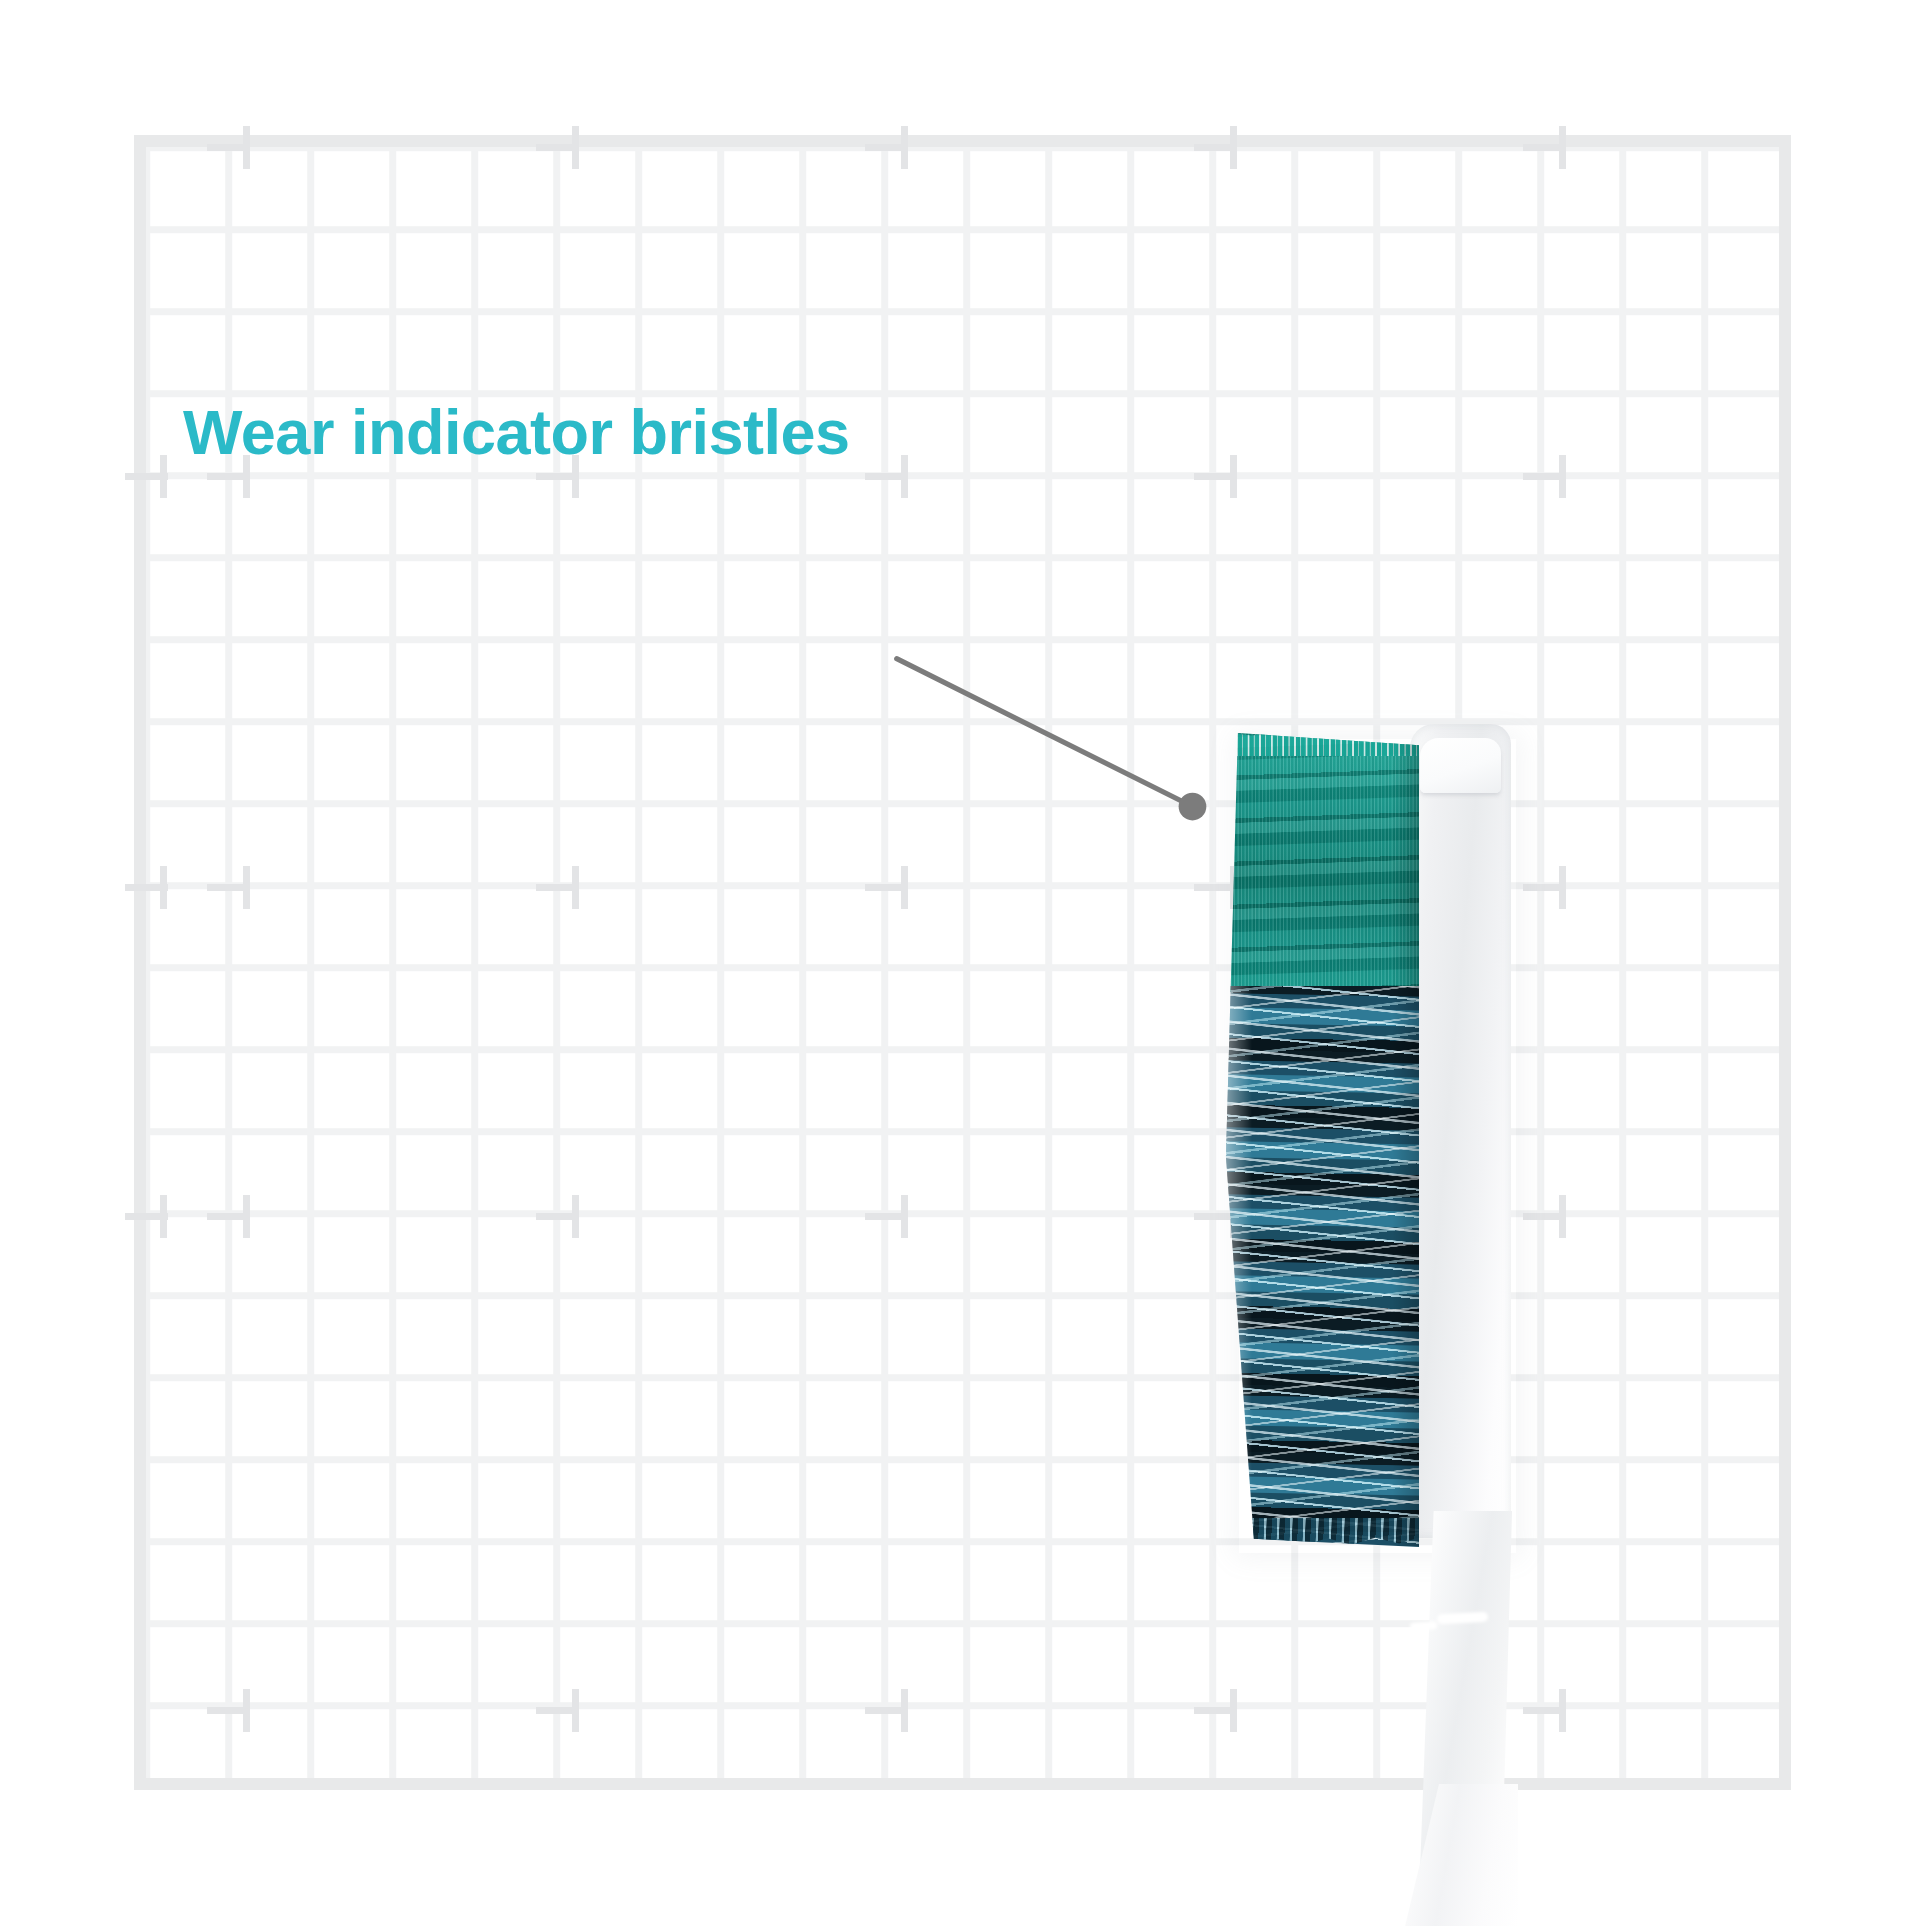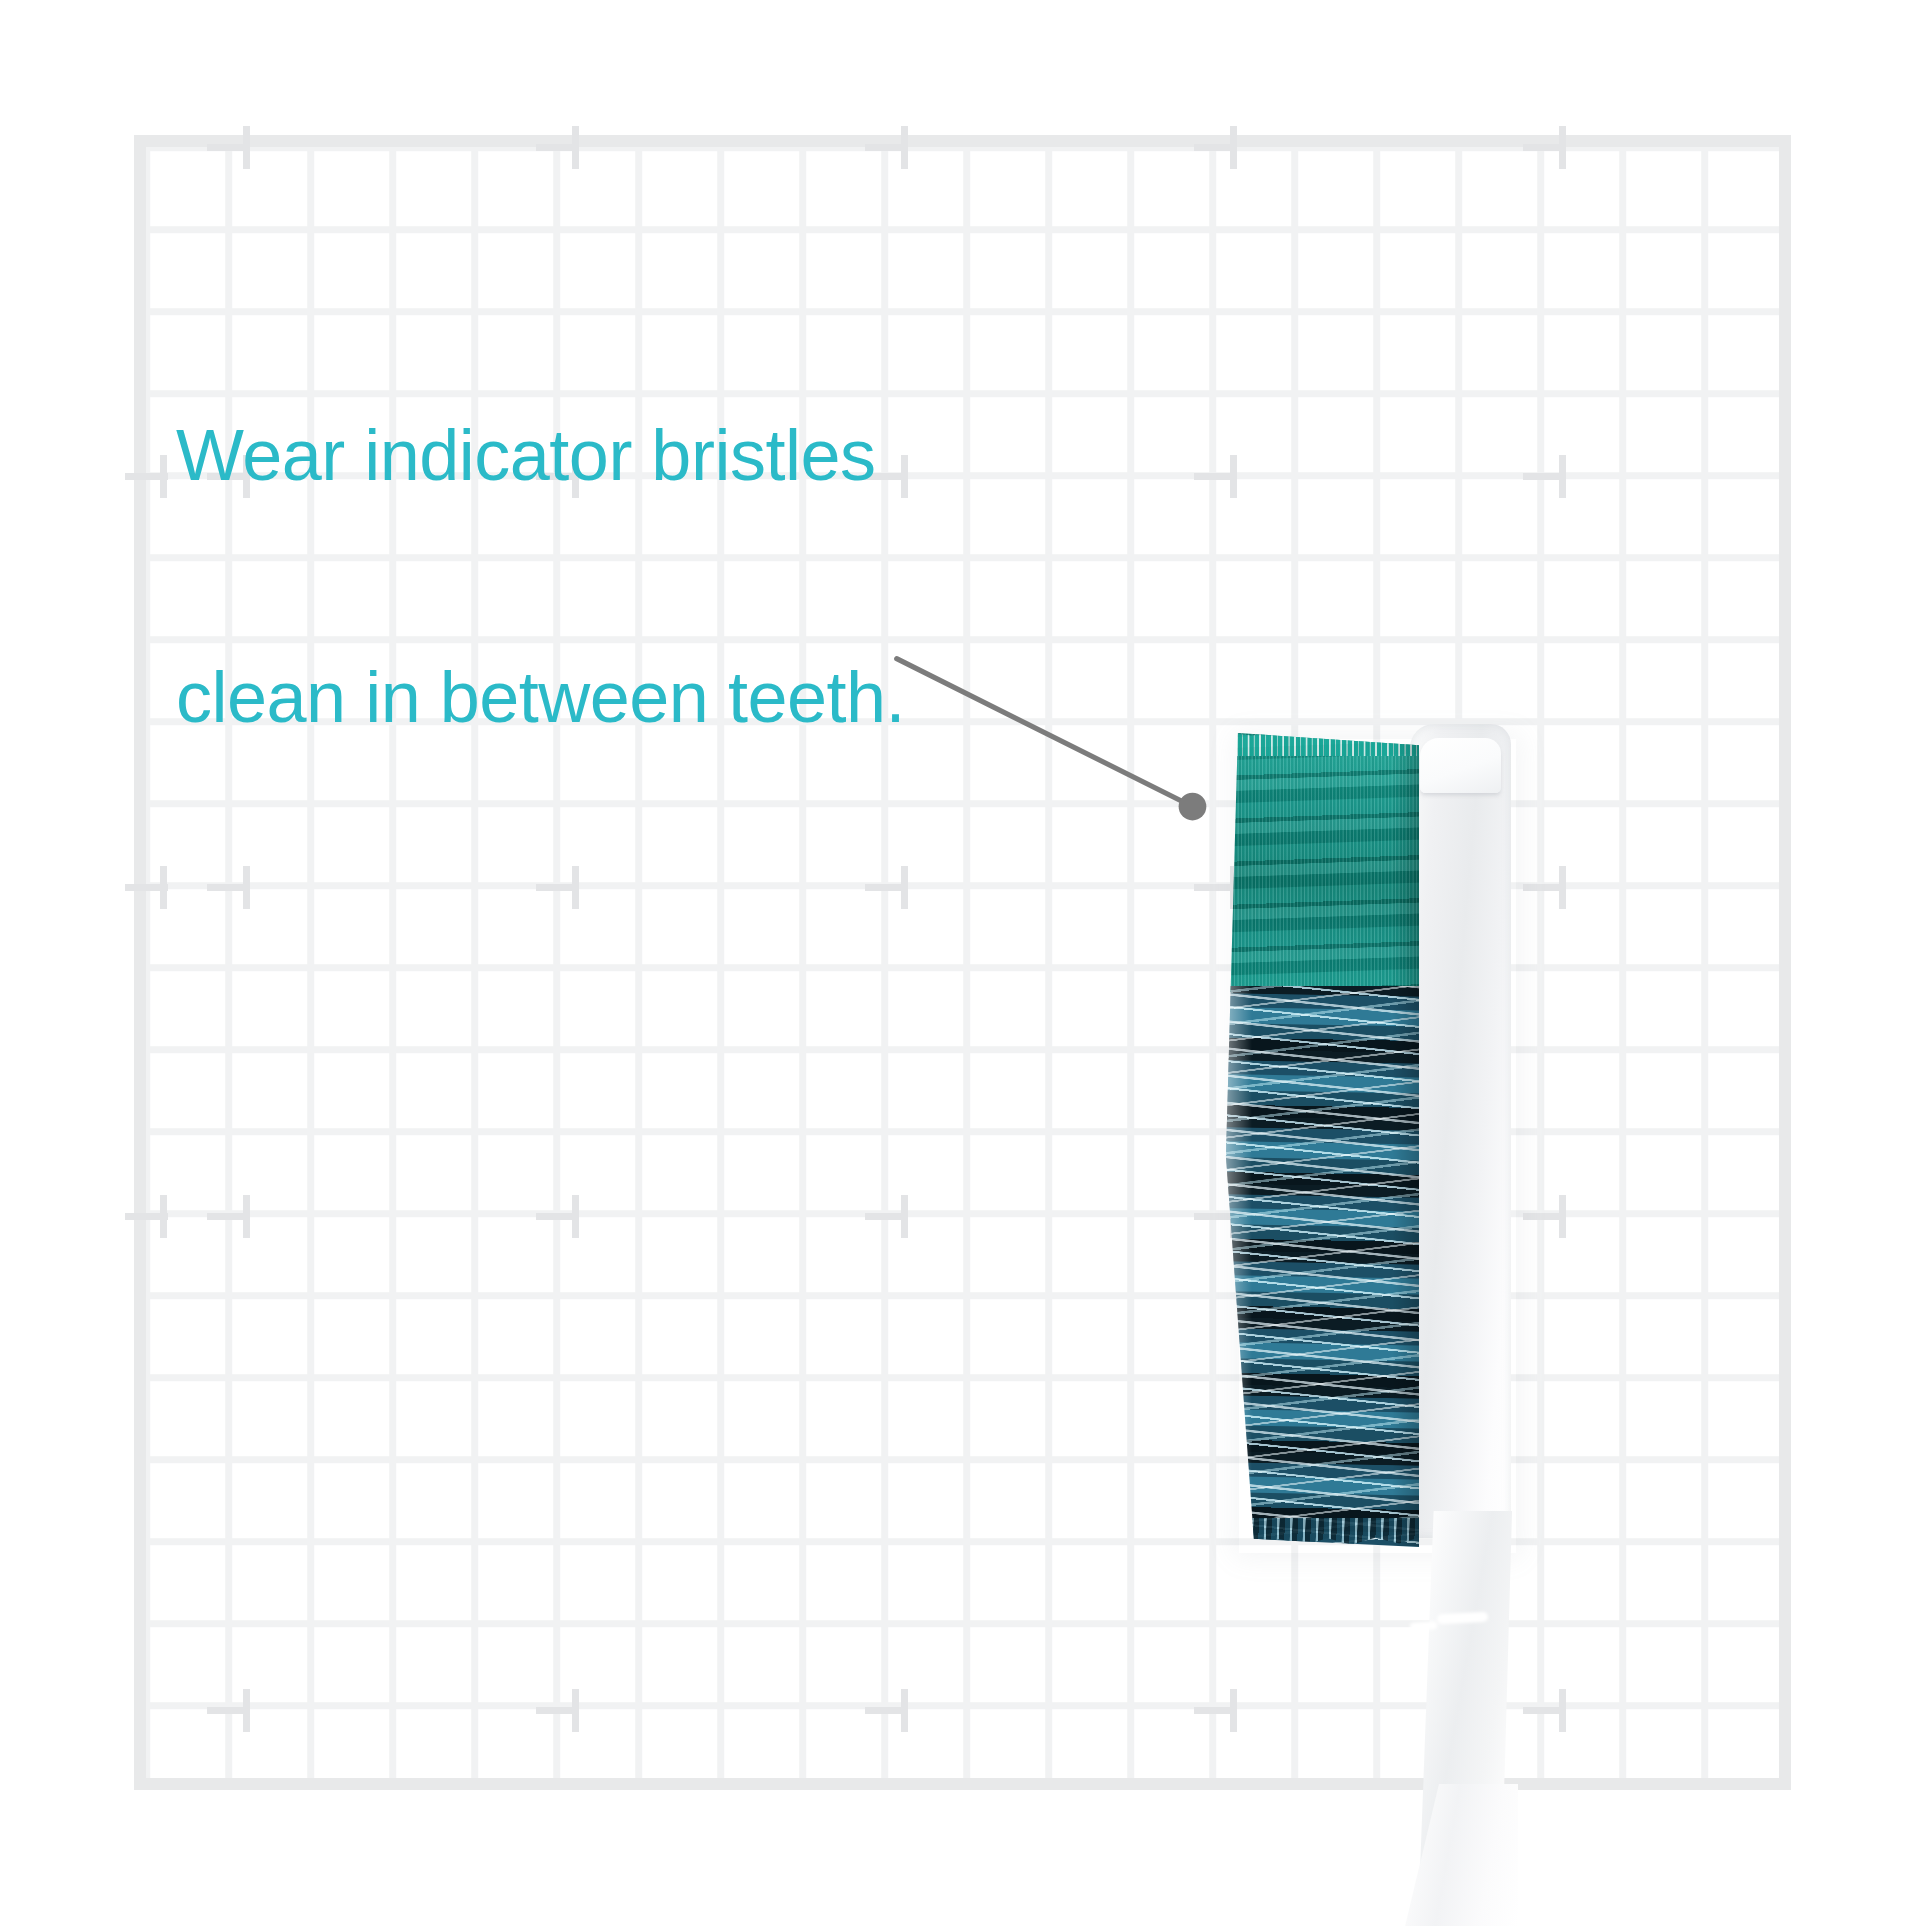--- a/index.html
+++ b/index.html
@@ -65,27 +65,27 @@
     width: 43px; height: 7px;
   }
   .tick::after {           
     left: 17.6px; top: -17.6px;
     width: 7px; height: 43px;
   }
 
   
   #caption {
     position: absolute;
-    left: 176px;
+    left: 183px;
     top: 274px;
     width: 1340px;
     color: #2bbac8;
     font-family: "Liberation Sans", sans-serif;
-    font-weight: 400;
-    font-size: 72px;
+    font-weight: 700;
+    font-size: 63px;
     line-height: 1.68;
     letter-spacing: -0.5px;
     white-space: pre-line;
     -webkit-font-smoothing: antialiased;
   }
   .caption-line { display: block; }
 
   
   #callout {
     position: absolute;
@@ -312,21 +312,20 @@
         <div class="tick" style="left: 79px; top: 1560px;"></div>
         <div class="tick" style="left: 408px; top: 1560px;"></div>
         <div class="tick" style="left: 737px; top: 1560px;"></div>
         <div class="tick" style="left: 1066px; top: 1560px;"></div>
         <div class="tick" style="left: 1395px; top: 1560px;"></div>
       </div>
   </div>
 
   <div id="caption" style="color: rgb(43, 186, 200);">
     <span class="caption-line">Wear indicator bristles</span>
-    <span class="caption-line">clean in between teeth.</span>
   </div>
 
   <div id="toothbrush">
     <div class="tb-softshadow"></div>
     <div class="tb-head-back"></div>
     <div class="tb-head-bevel"></div>
     <div class="tb-neck"></div>
     <div class="tb-handle-flare"></div>
     <div class="tb-handle-hilite-1"></div>
     <div class="tb-handle-hilite-2"></div>

